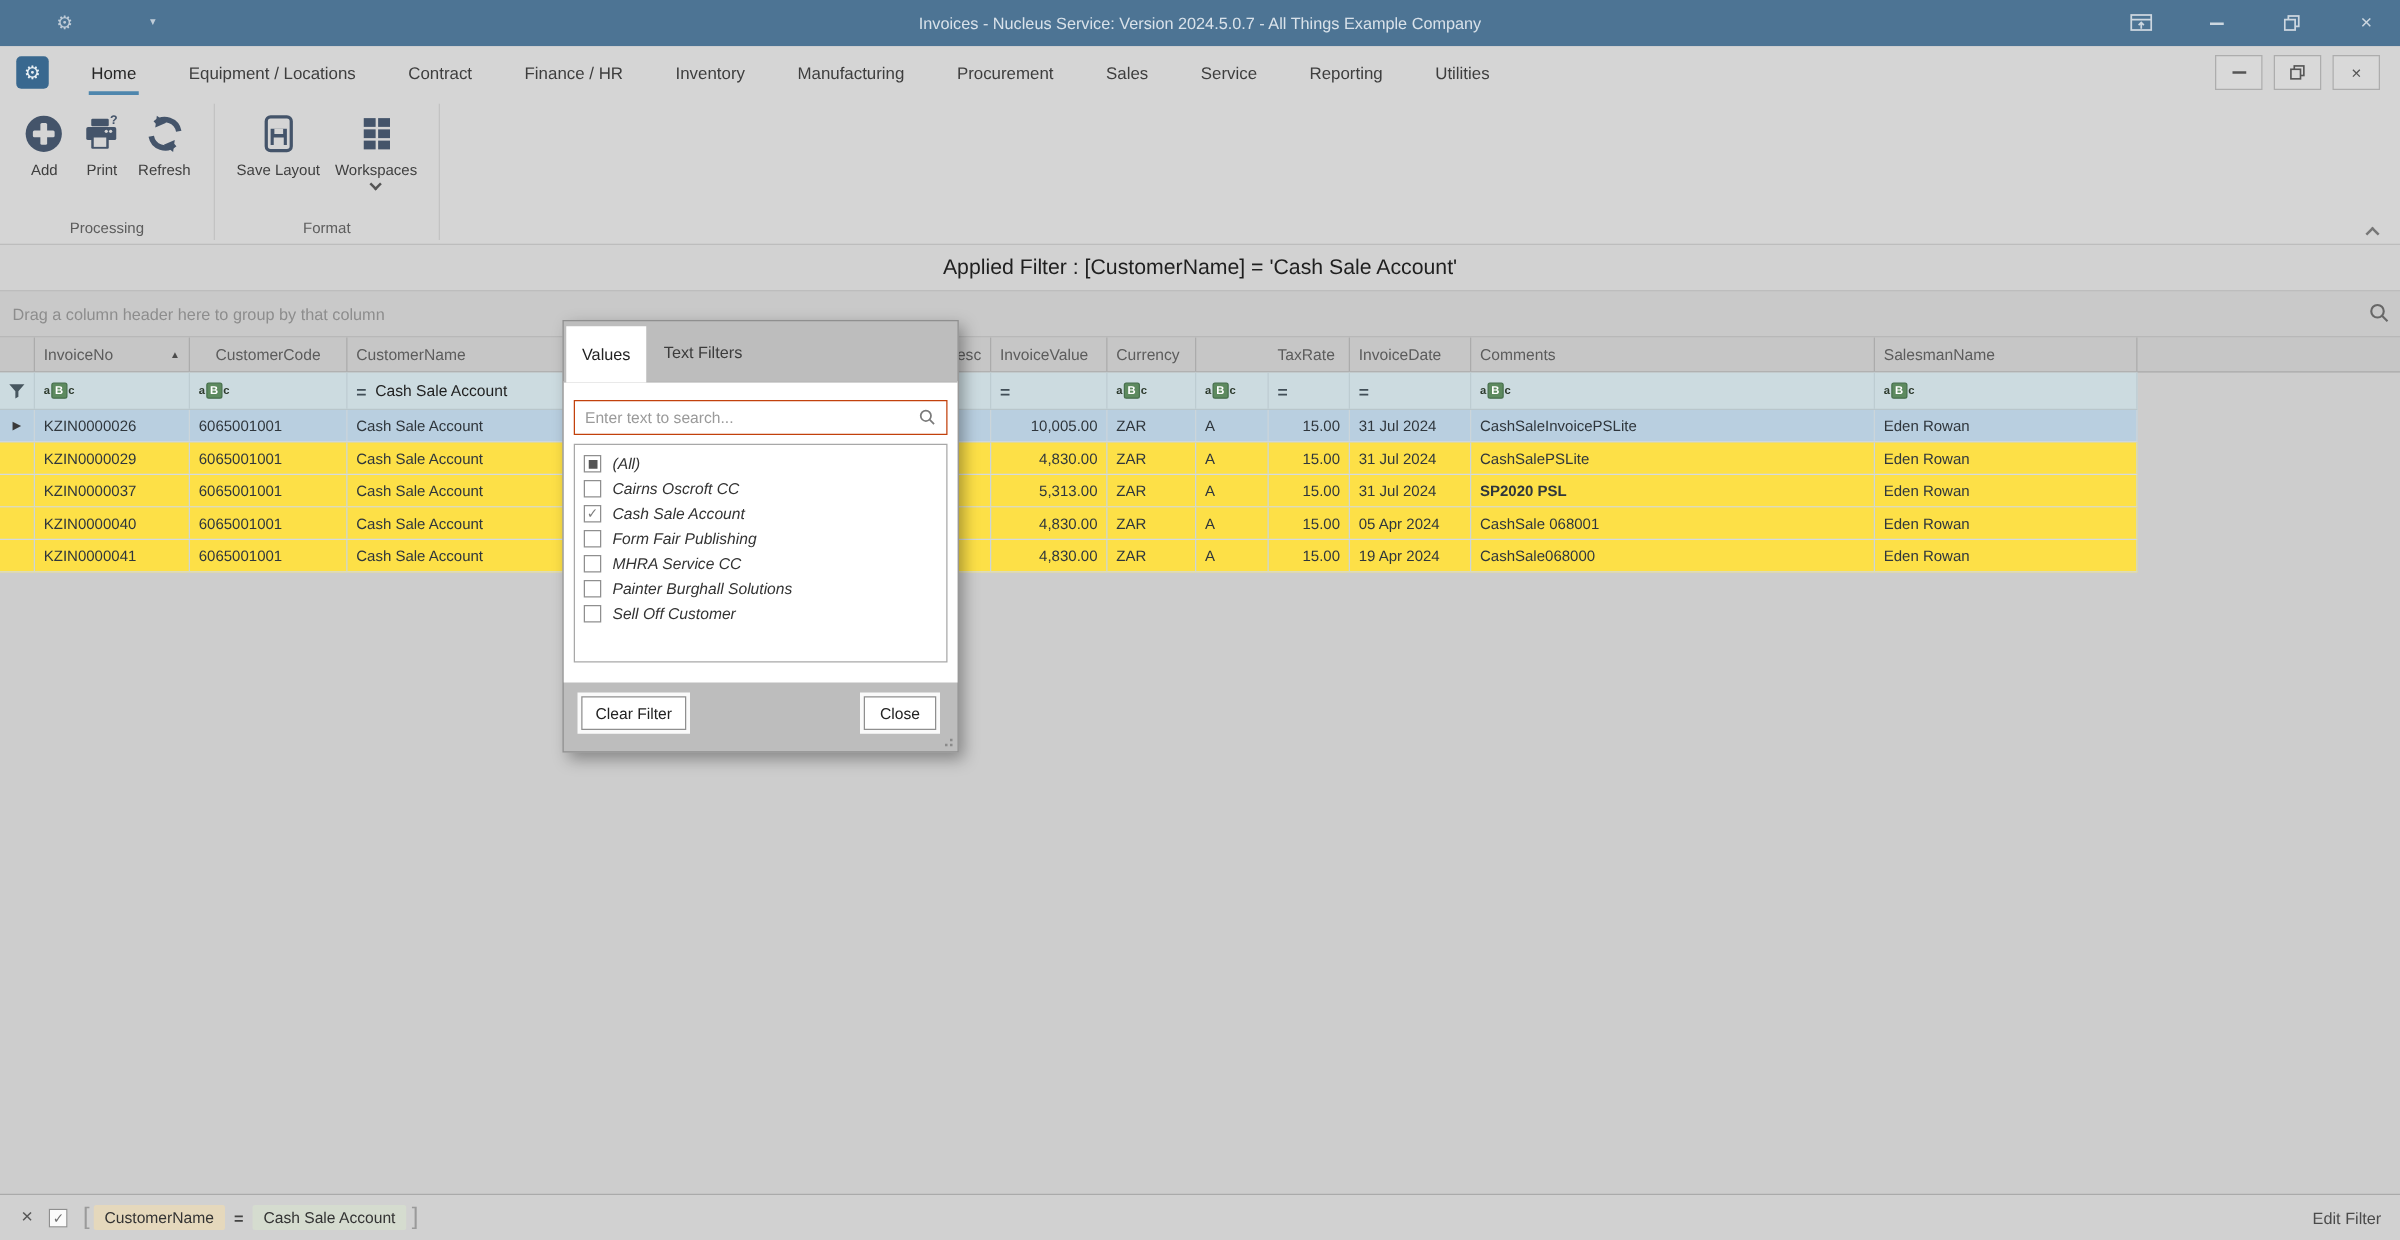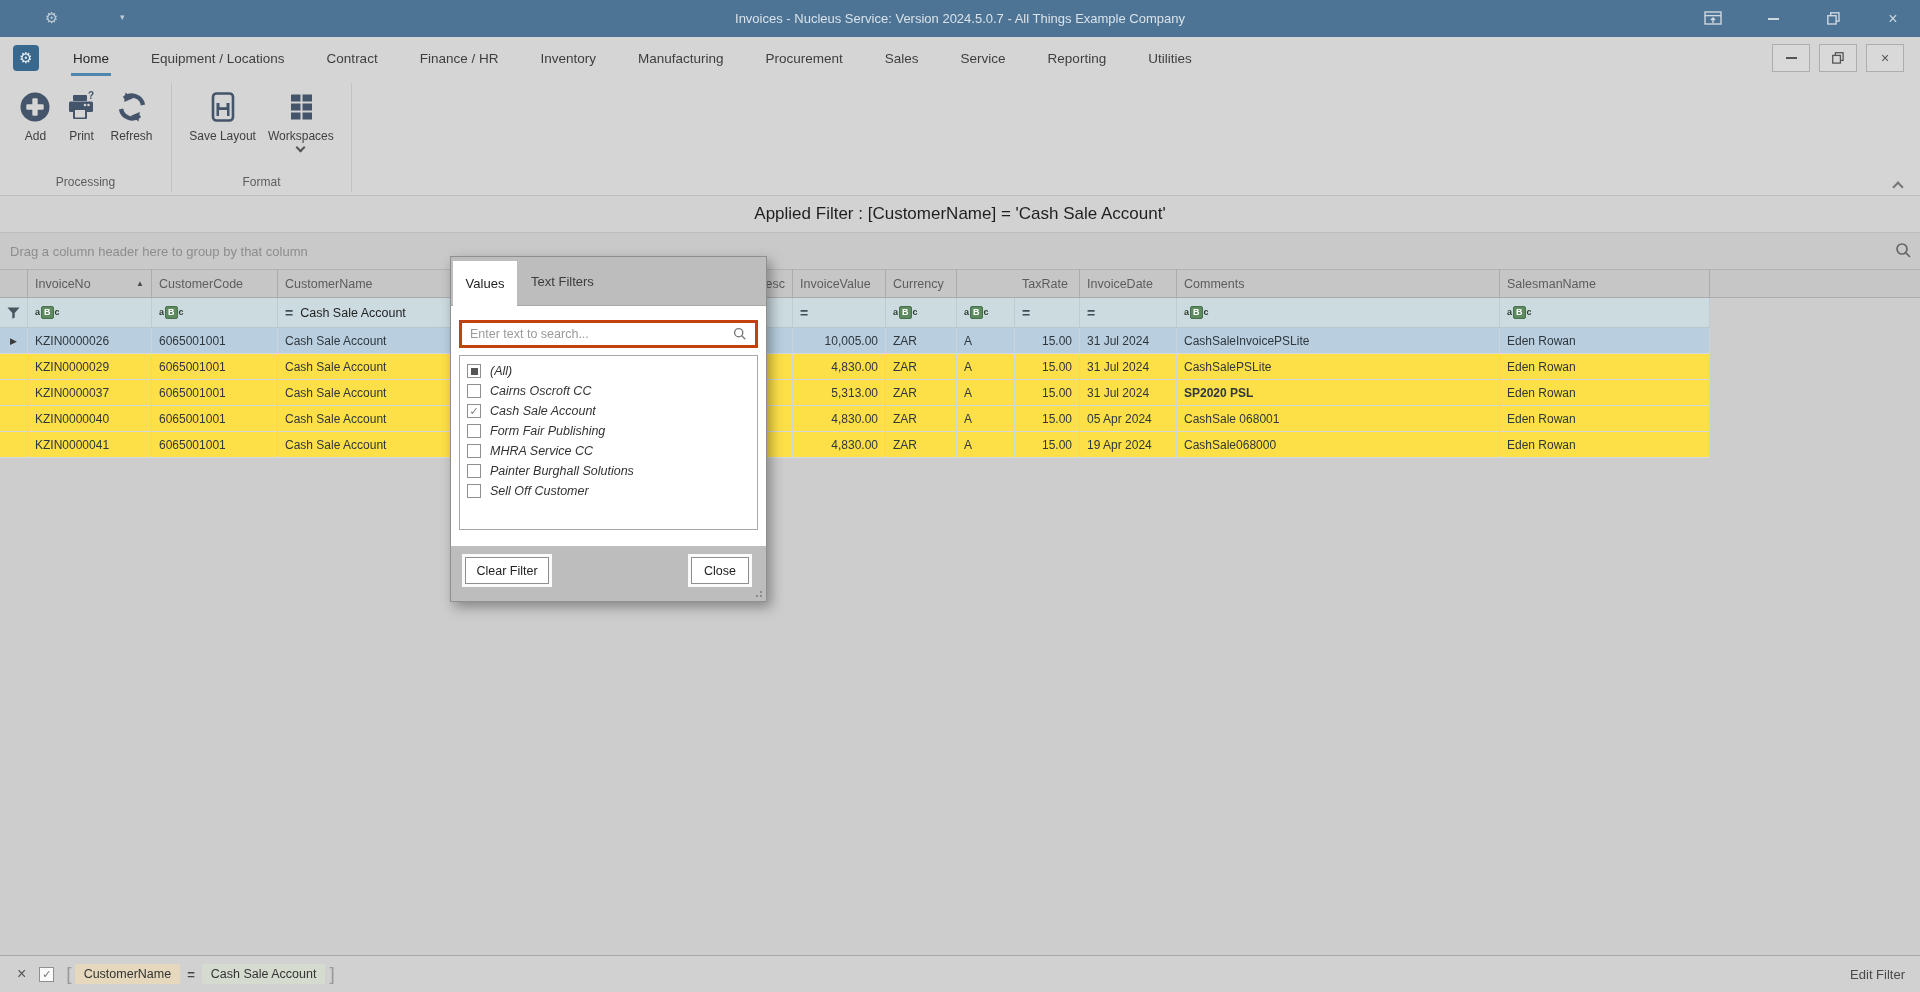--- a/index.html
+++ b/index.html
@@ -86,21 +86,21 @@
   .fpopup { position:absolute; left:450px; top:256px; width:317px; height:346px; background:#bdbdbd;
             border:1px solid #8f8f8f; box-shadow:4px 5px 12px rgba(0,0,0,0.35); z-index:10; }
   .fp-tabs { position:absolute; top:0; left:0; right:13px; height:48px; }
   .fp-tab-values { position:absolute; left:2px; top:4px; width:64px; height:45px; background:#fff; z-index:2;
                    display:flex; align-items:center; justify-content:center; font-size:13px; color:#222; }
   .fp-notch { position:absolute; left:28px; top:40px; width:8px; height:8px; background:#bdbdbd; transform:rotate(45deg); }
   .fp-tab-text { position:absolute; left:80px; top:0; height:48px; display:flex; align-items:center;
                  font-size:13px; color:#3c3c3c; }
   .fp-body { position:absolute; top:48px; left:0; width:100%; height:241px; background:#fff;
              border-top:1px solid #a8a8a8; padding:14px 8px 0; }
-  .fp-search { height:28px; border:3px solid #c2410c; background:#fff; display:flex; align-items:center; padding:0 8px; }
+  .fp-search { height:28px; border:1px solid #c2410c; background:#fff; display:flex; align-items:center; padding:0 8px; }
   .fp-search input { border:none; outline:none; flex:1; font-size:12.5px; color:#333; background:transparent;
                      font-family:"Liberation Sans","DejaVu Sans",sans-serif; }
   .fp-search input::placeholder { color:#9a9a9a; }
   .fp-list { margin-top:7px; height:175px; border:1px solid #a8a8a8; padding-top:5px; overflow:hidden; }
   .fp-item { display:flex; align-items:center; height:20px; padding:0 7px; font-size:12.5px; color:#333;font-style:italic; }
   .cb { width:14px; height:14px; border:1px solid #8f8f8f; background:#fff; margin-right:9px; flex:none;
         display:flex; align-items:center; justify-content:center; }
   .cb.ind::after { content:""; width:7px; height:7px; background:#555; }
   .cb.checked::after { content:"✓"; font-size:11px; font-weight:700; color:#7d7d7d; line-height:1; }
   .fp-footer { position:absolute; bottom:0; left:0; width:100%; height:57px; }
@@ -269,21 +269,21 @@
       </svg>
   </span>
 </div>
 
 <div class="header-row" id="header-row">
     <div class="hcell" style="width: 28px;"></div>
     <div class="hcell" style="width: 124px;">
       <span>InvoiceNo</span>
       <span class="sort">▲</span>
     </div>
-    <div class="hcell" style="width: 126px;">
+    <div class="hcell" style="width: 126px; justify-content: center;">
       <span>CustomerCode</span>
     </div>
     <div class="hcell" style="width: 177px;">
       <span>CustomerName</span>
     </div>
     <div class="hcell" style="width: 338px; justify-content: flex-end;">
       <span>esc</span>
     </div>
     <div class="hcell" style="width: 93px;">
       <span>InvoiceValue</span>

